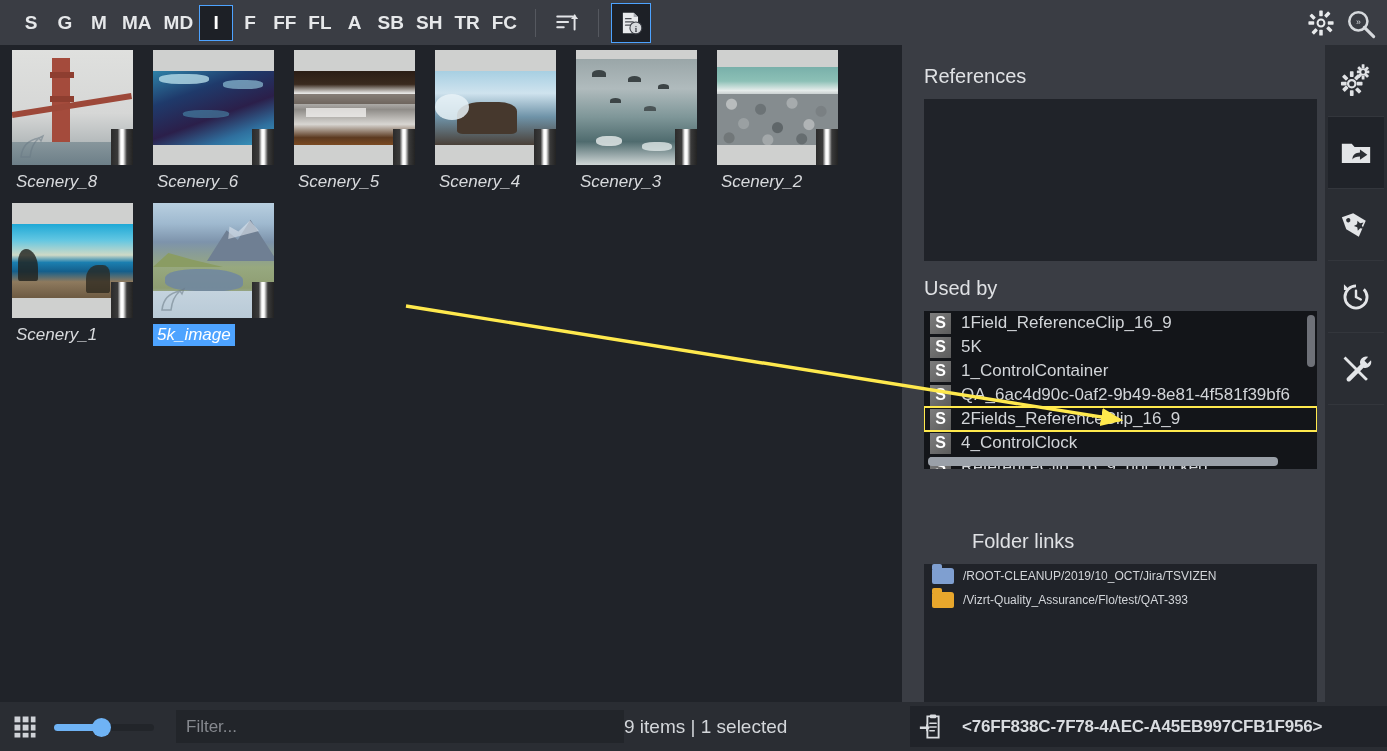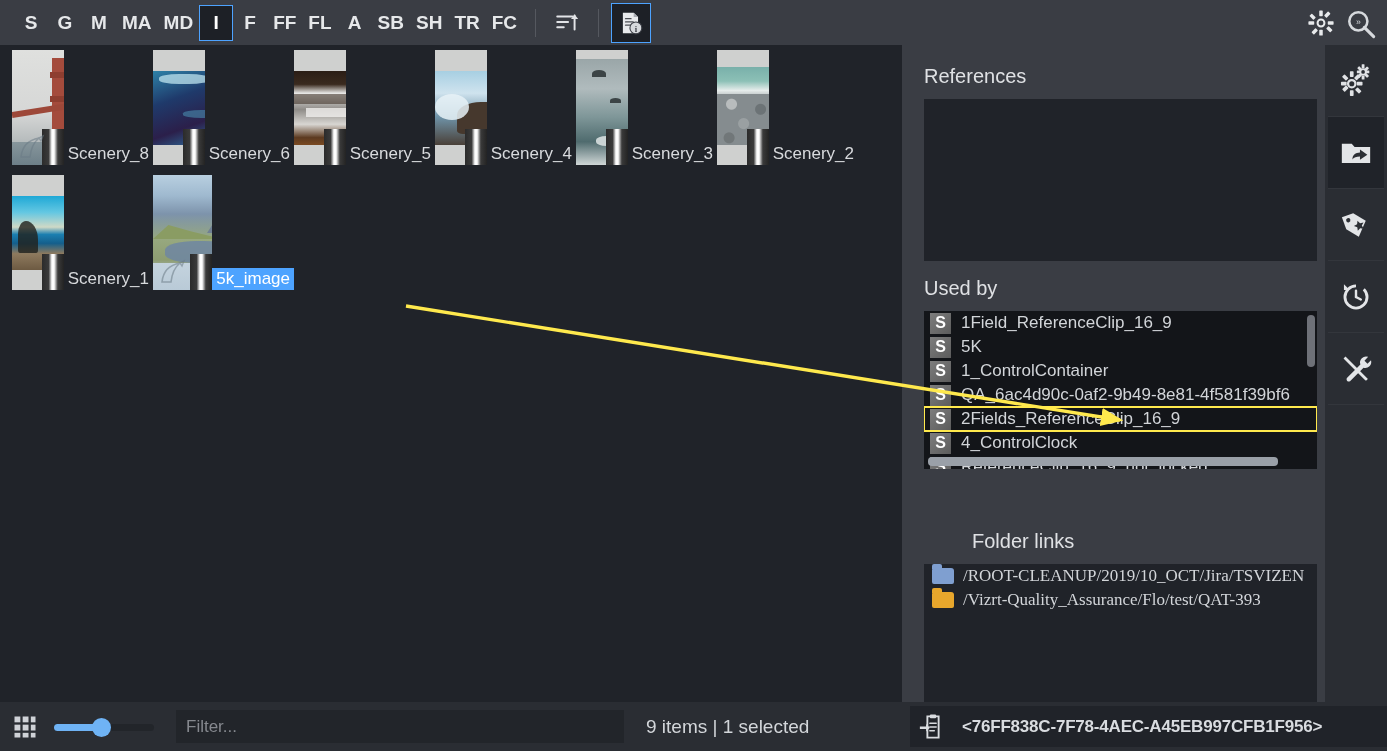--- a/index.html
+++ b/index.html
@@ -126,23 +126,24 @@
     flex-wrap: wrap;
     width: 880px;
     gap: 0px;
   }
   .thumb-cell {
     width: 141px;
     margin-right: 0px;
     margin-bottom: 10px;
     padding-right: 0;
     display: flex;
-    flex-direction: row;
-    align-items: flex-end;
-    cursor: pointer;
+    flex-direction: column;
+    align-items: flex-start;
+    cursor: pointer;
+    font-style: italic;
   }
   .thumb-img {
     position: relative;
     width: 121px;
     height: 115px;
     background: #cccccc;
     overflow: hidden;
   }
   .thumb-strip {
     position: absolute;
@@ -223,21 +224,20 @@
     background: #22252a;
     color: #c9ccd1;
     font-size: 17px;
     border: none;
     outline: none;
     padding: 0 10px;
     font-family: "Liberation Sans", sans-serif;
   }
   #filter-input::placeholder { color: #86898f; }
   #item-count {
-    margin-left: 22px;
     color: #d3d6da;
     font-size: 19px;
     white-space: nowrap;
   }
 
   
   #right-panel {
     position: absolute;
     left: 902px; top: 45px;
     width: 423px; height: 657px;
@@ -334,22 +334,22 @@
   .fl-icon::before {
     content: "";
     position: absolute;
     left: 0; top: -4px;
     width: 10px; height: 5px;
     border-radius: 2px 2px 0 0;
     background: inherit;
   }
   .fl-label {
     color: #d2d5d9;
-    font-size: 17px;
-    font-family: Liberation Serif, serif;
+    font-size: 12px;
+    font-family: Liberation Sans, sans-serif;
   }
   #fl-hscroll {
     position: absolute;
     left: 4px; bottom: 3px;
     width: 212px; height: 9px;
     background: #9aa0a8;
     border-radius: 4px;
   }
 
   

